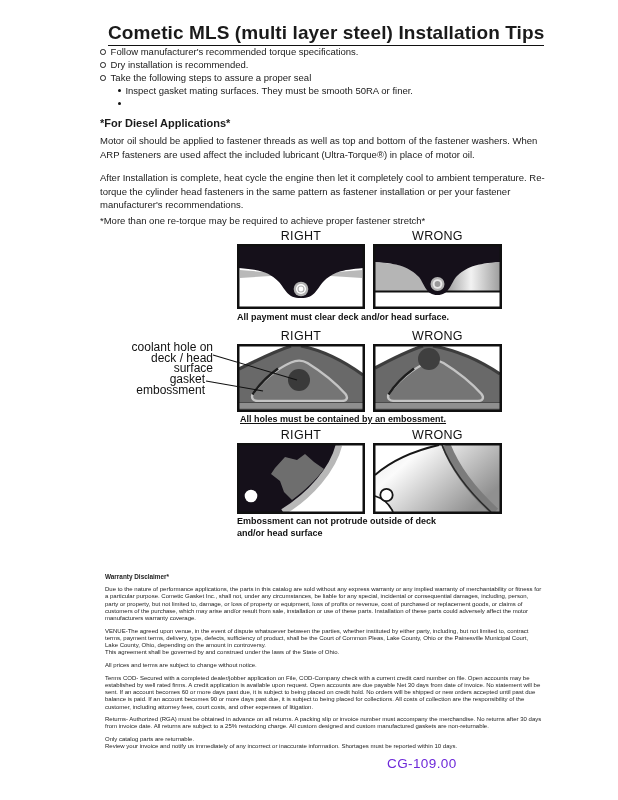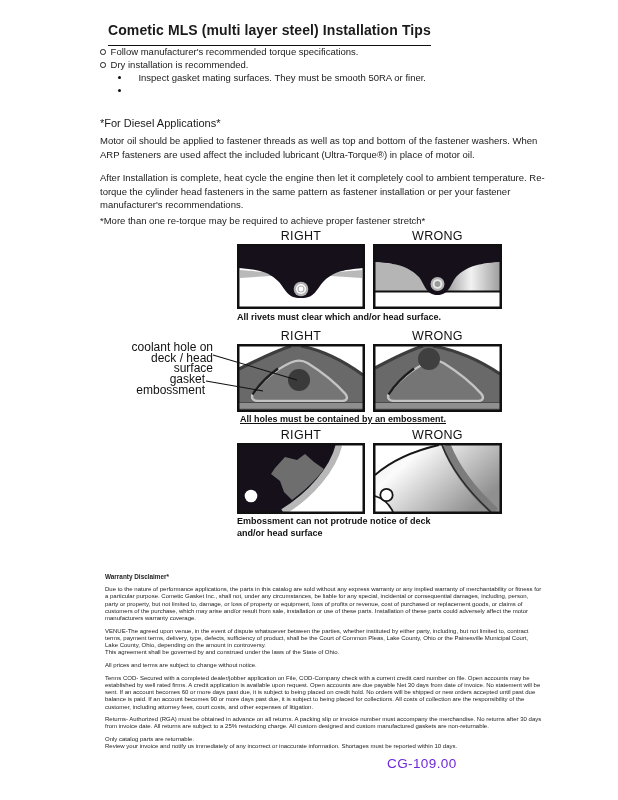--- a/index.html
+++ b/index.html
@@ -1,26 +1,26 @@
 <!DOCTYPE html>
 <html><head>
 <meta charset="utf-8">
 <style>
   html,body{margin:0;padding:0;background:#ffffff;}
   .page{position:relative;width:618px;height:800px;background:#ffffff;overflow:hidden;
         font-family:"Liberation Sans","DejaVu Sans",sans-serif;color:#1a1a1a;}
   .abs{position:absolute;}
-  .title{left:108px;top:22px;font-size:14px;font-weight:bold;border-bottom:1.5px solid #111;
-         padding-bottom:7px;letter-spacing:.1px;}
+  .title{left:108px;top:22px;font-size:19px;font-weight:bold;border-bottom:1.5px solid #111;
+         padding-bottom:1px;letter-spacing:.1px;}
   .bullets{left:100px;top:45px;width:460px;font-size:9.5px;line-height:13px;}
   .b-row{display:flex;align-items:flex-start;}
   .b-mark{width:3.6px;height:3.6px;border:1px solid #222;border-radius:50%;margin:4.2px 5px 0 0;flex:none;}
-  .sb-row{display:flex;align-items:flex-start;padding-left:18px;gap:13px;}
+  .sb-row{display:flex;align-items:flex-start;padding-left:18px;}
   .sb-mark{width:3.4px;height:3.4px;background:#111;border-radius:50%;margin:4.6px 4px 0 0;flex:none;}
-  .h2{left:100px;top:117px;font-size:11px;font-weight:normal;}
+  .h2{left:100px;top:117px;font-size:11px;font-weight:bold;}
   .para{left:100px;width:455px;font-size:9.5px;line-height:13.5px;}
   .p1{top:134px;} .p2{top:171px;} .p3{top:214px;}
   .dlabel{font-size:12.5px;letter-spacing:.3px;text-align:center;width:128px;color:#111;}
   .caption{font-size:9px;font-weight:bold;line-height:11.5px;white-space:pre-line;color:#111;}
   .sidelabel{font-size:12px;line-height:10.5px;text-align:right;white-space:pre-line;color:#111;}
   .dbox{display:block;}
   .footer{left:105px;top:573px;width:437px;font-size:6px;line-height:7.2px;color:#222;}
   .footer h3{font-size:6.4px;margin:0 0 6px 0;}
   .footer p{margin:0 0 5.5px 0;white-space:pre-line;text-align:left;}
   .code{left:387px;top:756px;font-size:13.5px;letter-spacing:.4px;color:#6d28d9;}
@@ -33,20 +33,24 @@
   <div class="abs title">Cometic MLS (multi layer steel) Installation Tips</div>
 
   <div class="abs bullets">
     <div class="b-row">
       <span class="b-mark"></span>
       <span>Follow manufacturer's recommended torque specifications.</span>
     </div>
     <div class="b-row">
       <span class="b-mark"></span>
       <span>Dry installation is recommended.</span>
+    </div>
+    <div class="b-row">
+      <span class="b-mark"></span>
+      <span>Take the following steps to assure a proper seal</span>
     </div>
     <div class="sb-row">
       <span class="sb-mark"></span>
       <span>Inspect gasket mating surfaces.  They must be smooth 50RA or finer.</span>
     </div>
     <div class="sb-row">
       <span class="sb-mark"></span>
     </div>
   </div>
 
@@ -81,21 +85,21 @@
     <path d="M2,18 C28,20 44,24 57,37 L60,47.5 L2,47.5 Z" fill="#b5b5b5"></path>
     <path d="M127,18 C101,20 85,24 72,37 L69,47.5 L127,47.5 Z" fill="url(#dg1)"></path>
     <line x1="2" y1="47.5" x2="127" y2="47.5" stroke="#101010" stroke-width="2"></line>
     <path d="M2,2 H127 V18 C103,19.5 93,23 83,33 C77,41 76,51 64.5,51 C53,51 52,41 46,33 C36,23 26,19.5 2,18 Z" fill="#15101a"></path>
     <circle cx="64.5" cy="40" r="7" fill="#b2b2b2"></circle>
     <circle cx="64.5" cy="40" r="4.8" fill="#e9e9e9"></circle>
     <circle cx="64.5" cy="40" r="2.9" fill="#9a9a9a"></circle>
     <rect x="1.25" y="1.25" width="126.5" height="62.5" fill="none" stroke="#101010" stroke-width="2.5"></rect>
   </svg>
 
-  <div class="abs caption" style="left:237px;top:312px;">All rivets must clear which and/or head surface.</div>
+  <div class="abs caption" style="left:237px;top:312px;">All payment must clear deck and/or head surface.</div>
 
   <div class="abs dlabel" style="left:237px;top:329px;">RIGHT</div>
   <div class="abs dlabel" style="left:373px;top:329px;width:129px;">WRONG</div>
 
   <div class="abs sidelabel" style="left:118px;top:342px;width:95px;">coolant hole on
 deck / head surface</div>
   <div class="abs sidelabel" style="left:110px;top:374px;width:95px;">gasket embossment</div>
 
   <svg class="abs dbox" style="left:237px;top:344px;" width="128" height="68" viewBox="0 0 128 68">
     <rect x="0" y="0" width="128" height="68" fill="#696969"></rect>
@@ -156,21 +160,21 @@
     <path d="M73,2 C82,25 99,48 122,69" fill="none" stroke="#7c7c7c" stroke-width="9"></path>
     <path d="M69,2 C78,25 95,48 118,69" fill="none" stroke="#2a2a2a" stroke-width="1.6"></path>
     <path d="M2,2 L66,2 C40,8 18,18 2,32 Z" fill="#ffffff"></path>
     <path d="M66,2 C40,8 18,18 2,32" fill="none" stroke="#161616" stroke-width="1.8"></path>
     <path d="M2,53 C10,55.5 16,60 20,69 L2,69 Z" fill="#ffffff"></path>
     <path d="M2,53 C10,55.5 16,60 20,69" fill="none" stroke="#161616" stroke-width="1.8"></path>
     <circle cx="13.5" cy="52" r="6.2" fill="#ffffff" stroke="#161616" stroke-width="1.8"></circle>
     <rect x="1.25" y="1.25" width="126.5" height="68.5" fill="none" stroke="#101010" stroke-width="2.5"></rect>
   </svg>
 
-  <div class="abs caption" style="left:237px;top:516px;">Embossment can not protrude notice of deck
+  <div class="abs caption" style="left:237px;top:516px;">Embossment can not protrude outside of deck
 and/or head surface</div>
 
   <div class="abs footer">
     <h3>Warranty Disclaimer*</h3>
     <p>Due to the nature of performance applications, the parts in this catalog are sold without any express warranty or any implied warranty of merchantability or fitness for a particular purpose.  Cometic Gasket Inc., shall not, under any circumstances, be liable for any special, incidental or consequential damages, including, person, party or property, but not limited to, damage, or loss of property or equipment, loss of profits or revenue, cost of purchased or replacement goods, or claims of customers of the purchase, which may arise and/or result from sale, installation or use of these parts.  Installation of these parts could adversely affect the motor manufacturers warranty coverage.</p>
     <p>VENUE-The agreed upon venue, in the event of dispute whatsoever between the parties, whether instituted by either party, including, but not limited to, contract terms, payment terms, delivery, type, defects, sufficiency of product, shall be the Court of Common Pleas, Lake County, Ohio or the Painesville Municipal Court, Lake County, Ohio, depending on the amount in controversy.
 This agreement shall be governed by and construed under the laws of the State of Ohio.</p>
     <p>All prices and terms are subject to change without notice.</p>
     <p>Terms COD- Secured with a completed dealer/jobber application on File, COD-Company check with a current credit card number on file.  Open accounts may be established by well rated firms.  A credit application is available upon request.  Open accounts are due payable Net 30 days from date of invoice.  No statement will be sent.  If an account becomes 60 or more days past due, it is subject to being placed on credit hold.  No orders will be shipped or new orders accepted until past due balance is paid.  If an account becomes 90 or more days past due, it is subject to being placed for collections.  All costs of collection are the responsibility of the customer, including attorney fees, court costs, and other expenses of litigation.</p>
     <p>Returns- Authorized (RGA) must be obtained in advance on all returns.  A packing slip or invoice number must accompany the merchandise.  No returns after 30 days from invoice date.  All returns are subject to a 25% restocking charge.  All custom designed and custom manufactured gaskets are non-returnable.</p>

